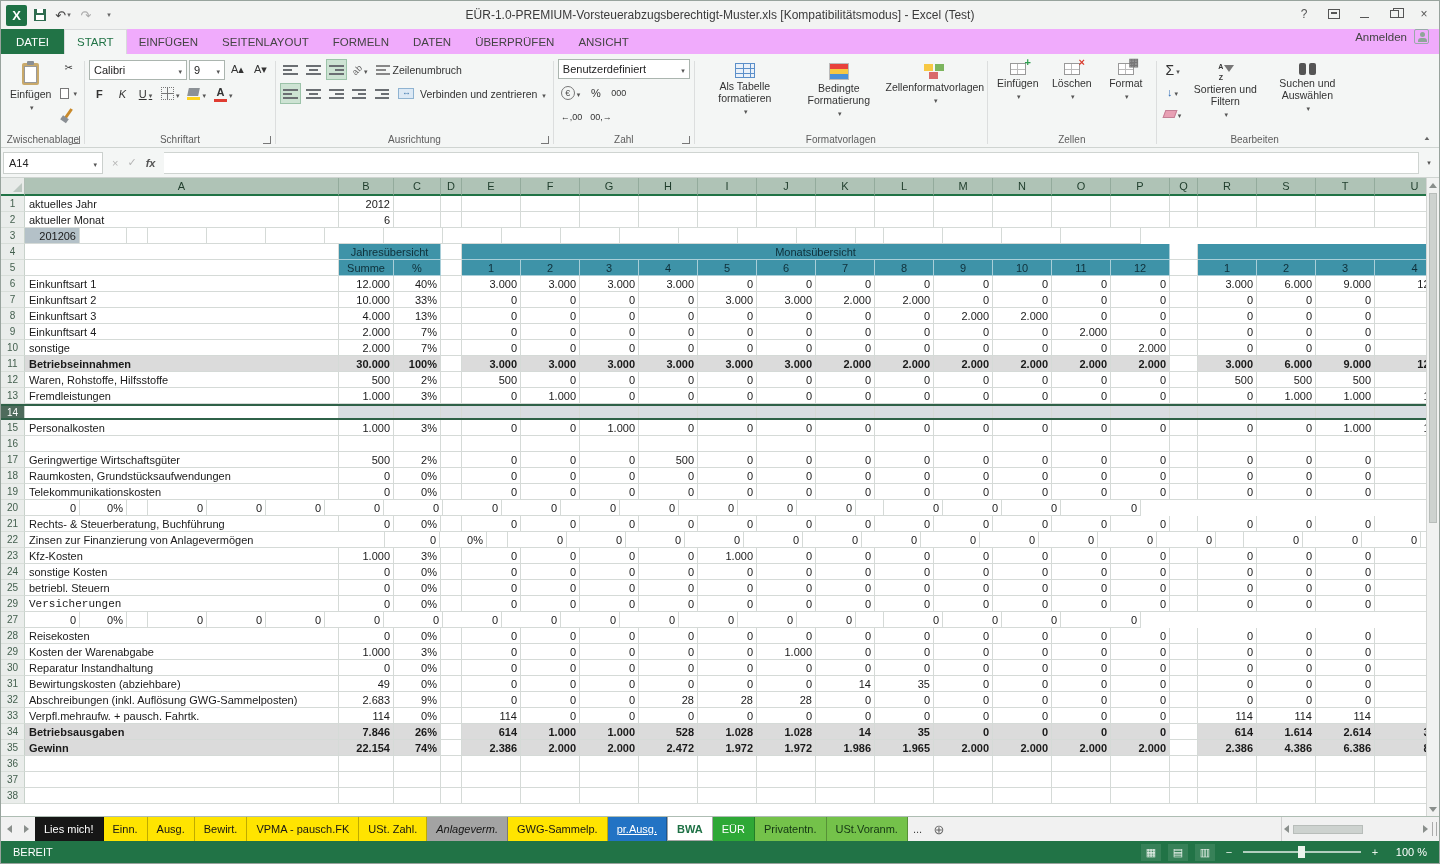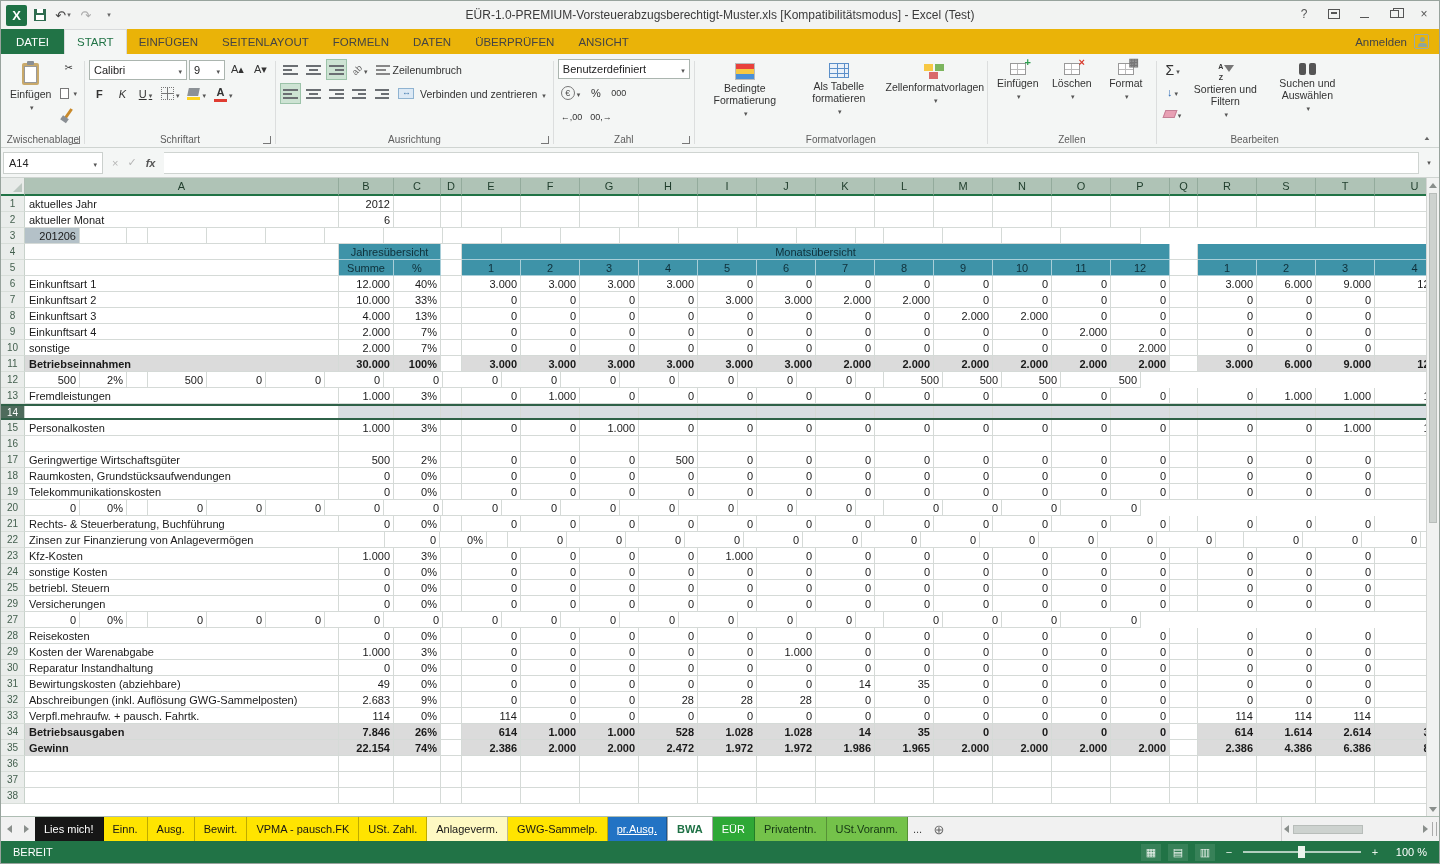--- a/index.html
+++ b/index.html
@@ -18,21 +18,21 @@
 .ic-floppy::after{content:"";position:absolute;bottom:1px;left:2px;width:8px;height:5px;background:#fff}
 .tb-title{position:absolute;left:0;right:0;text-align:center;font-size:12px;color:#3B3B3B;white-space:nowrap;overflow:hidden}
 .tb-right{margin-left:auto;display:flex;z-index:2;align-self:flex-start}
 .winbtn{width:30px;height:26px;display:flex;align-items:center;justify-content:center;color:#555;font-size:12px}
 .ic-ribbox{width:12px;height:10px;border:1px solid #555;position:relative}
 .ic-ribbox::after{content:"";position:absolute;left:2px;top:2px;right:2px;height:2px;background:#555}
 .ic-min{width:9px;height:1px;background:#555;margin-top:6px}
 .ic-rest{width:9px;height:8px;border:1px solid #555;background:#F2F3F2;position:relative}
 .ic-rest::before{content:"";position:absolute;left:2px;top:-3px;width:9px;height:8px;border:1px solid #555;z-index:-1}
 
-.rtabs{height:25px;background:#eab308;display:flex;align-items:center;flex:0 0 auto}
+.rtabs{height:25px;background:#f0abfc;display:flex;align-items:flex-start;flex:0 0 auto}
 .filetab{background:#217346;color:#fff;height:25px;display:flex;align-items:center;padding:0 15px;font-size:11.5px}
 .rtablist{display:flex;align-items:flex-end}
 .rtab{height:25px;display:flex;align-items:center;padding:0 12px;font-size:11.5px;color:#444}
 .rtab.active{background:#F4F6F5;border:1px solid #D8DADB;border-bottom:none;color:#217346}
 .signin{margin-left:auto;display:flex;align-items:center;gap:7px;padding-right:10px;font-size:11.5px;color:#444}
 .ic-user{width:15px;height:15px;position:relative;border:1px solid #9AA;border-radius:2px}
 .ic-user::before{content:"";position:absolute;left:4.5px;top:2px;width:5px;height:5px;border-radius:50%;background:#8FA59A}
 .ic-user::after{content:"";position:absolute;left:2.5px;bottom:1px;width:9px;height:4px;border-radius:3px 3px 0 0;background:#8FA59A}
 
 .ribbon{height:94px;background:#F4F6F5;border-bottom:1px solid #CFD4D1;display:flex;padding:2px 2px 0 2px;position:relative;flex:0 0 auto}
@@ -380,27 +380,27 @@
       <div class="rg-foot">
           <span>Zahl</span>
           <span class="launcher"></span>
         </div>
     </div>
     <div class="gsep"></div>
 
     <div class="rgroup">
       <div class="rg-body">
         <div class="bigbtn" style="width:92px">
+          <span class="ic-tbl"></span>
+          <span>Als Tabelle formatieren</span>
+            <span class="dd"></span>
+        </div>
+        <div class="bigbtn" style="width:92px">
           <span class="ic-cf"></span>
           <span>Bedingte Formatierung</span>
-            <span class="dd"></span>
-        </div>
-        <div class="bigbtn" style="width:92px">
-          <span class="ic-tbl"></span>
-          <span>Als Tabelle formatieren</span>
             <span class="dd"></span>
         </div>
         <div class="bigbtn" style="width:96px">
           <span class="ic-styles"></span>
           <span>Zellenformatvorlagen</span>
             <span class="dd"></span>
         </div>
       </div>
       <div class="rg-foot">
           <span>Formatvorlagen</span>
@@ -760,20 +760,21 @@
             <div class="cell num" style="width: 59px;">2.000</div>
             <div class="cell num" style="width: 59px;">2.000</div>
             <div class="cell sp" style="width: 28px;"></div>
             <div class="cell num" style="width: 59px;">3.000</div>
             <div class="cell num" style="width: 59px;">6.000</div>
             <div class="cell num" style="width: 59px;">9.000</div>
             <div class="cell num" style="width: 80px;">12.000</div>
           </div>
           <div class="grow">
             <div class="rhdr">12</div>
+            <div class="cell lbl" style="width: 314px;">Waren, Rohstoffe, Hilfsstoffe</div>
             <div class="cell num" style="width: 55px;">500</div>
             <div class="cell num" style="width: 47px;">2%</div>
             <div class="cell sp" style="width: 21px;"></div>
             <div class="cell num" style="width: 59px;">500</div>
             <div class="cell num" style="width: 59px;">0</div>
             <div class="cell num" style="width: 59px;">0</div>
             <div class="cell num" style="width: 59px;">0</div>
             <div class="cell num" style="width: 59px;">0</div>
             <div class="cell num" style="width: 59px;">0</div>
             <div class="cell num" style="width: 59px;">0</div>
@@ -1094,21 +1095,21 @@
             <div class="cell num" style="width: 59px;">0</div>
             <div class="cell num" style="width: 59px;">0</div>
             <div class="cell sp" style="width: 28px;"></div>
             <div class="cell num" style="width: 59px;">0</div>
             <div class="cell num" style="width: 59px;">0</div>
             <div class="cell num" style="width: 59px;">0</div>
             <div class="cell num" style="width: 80px;">0</div>
           </div>
           <div class="grow">
             <div class="rhdr">29</div>
-            <div class="cell lbl" style="width: 314px;">Versicherungen</div>
+            <div class="cell lbl" style="width: 314px; font-family: Liberation Mono, monospace;">Versicherungen</div>
             <div class="cell num" style="width: 55px;">0</div>
             <div class="cell num" style="width: 47px;">0%</div>
             <div class="cell sp" style="width: 21px;"></div>
             <div class="cell num" style="width: 59px;">0</div>
             <div class="cell num" style="width: 59px;">0</div>
             <div class="cell num" style="width: 59px;">0</div>
             <div class="cell num" style="width: 59px;">0</div>
             <div class="cell num" style="width: 59px;">0</div>
             <div class="cell num" style="width: 59px;">0</div>
             <div class="cell num" style="width: 59px;">0</div>
@@ -1431,21 +1432,21 @@
     <div class="tnav">
         <span class="tri-r"></span>
       </div>
     <div class="stabs" id="sheettabs">
         <div class="stab" style="background: rgb(22, 22, 22); color: rgb(255, 255, 255);">Lies mich!</div>
         <div class="stab" style="background: rgb(255, 228, 0); color: rgb(22, 22, 22);">Einn.</div>
         <div class="stab" style="background: rgb(255, 228, 0); color: rgb(22, 22, 22);">Ausg.</div>
         <div class="stab" style="background: rgb(255, 228, 0); color: rgb(22, 22, 22);">Bewirt.</div>
         <div class="stab" style="background: rgb(255, 228, 0); color: rgb(22, 22, 22);">VPMA - pausch.FK</div>
         <div class="stab" style="background: rgb(255, 228, 0); color: rgb(22, 22, 22);">USt. Zahl.</div>
-        <div class="stab" style="background: #fef9c3; color: rgb(22, 22, 22);">Anlageverm.</div>
+        <div class="stab" style="background: #a3a3a3; color: rgb(22, 22, 22); font-style: italic;">Anlageverm.</div>
         <div class="stab" style="background: rgb(255, 228, 0); color: rgb(22, 22, 22);">GWG-Sammelp.</div>
         <div class="stab" style="background: rgb(34, 115, 196); color: rgb(255, 255, 255); text-decoration: underline;">pr.Ausg.</div>
         <div class="stab active" style="background: rgb(255, 255, 255); color: rgb(30, 113, 69);">BWA</div>
         <div class="stab" style="background: rgb(46, 168, 54); color: rgb(255, 255, 255);">EÜR</div>
         <div class="stab" style="background: rgb(116, 194, 74); color: rgb(20, 54, 20);">Privatentn.</div>
         <div class="stab" style="background: rgb(116, 194, 74); color: rgb(20, 54, 20);">USt.Voranm.</div>
       </div>
     <div class="stab more">...</div>
     <div class="addsheet">⊕</div>
     <div class="hspacer"></div>

